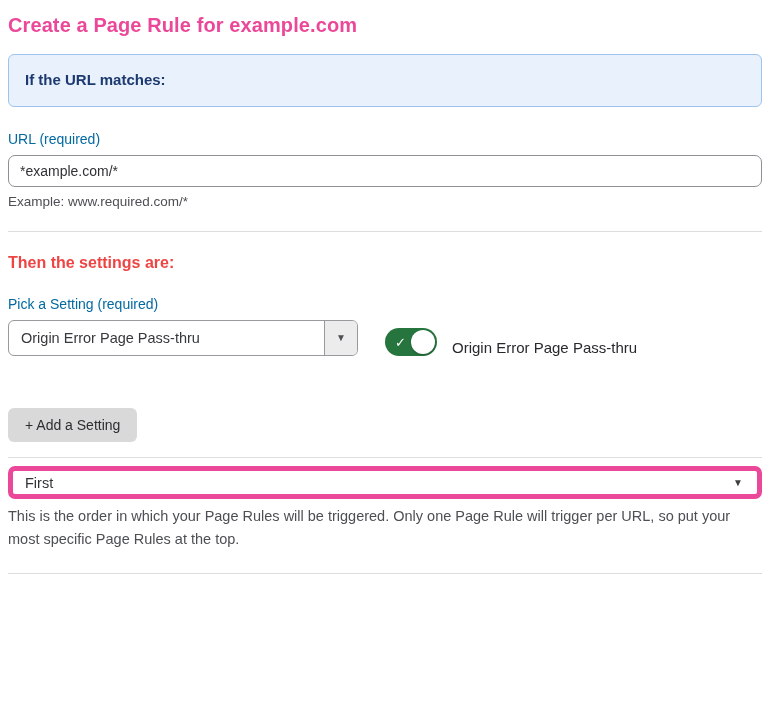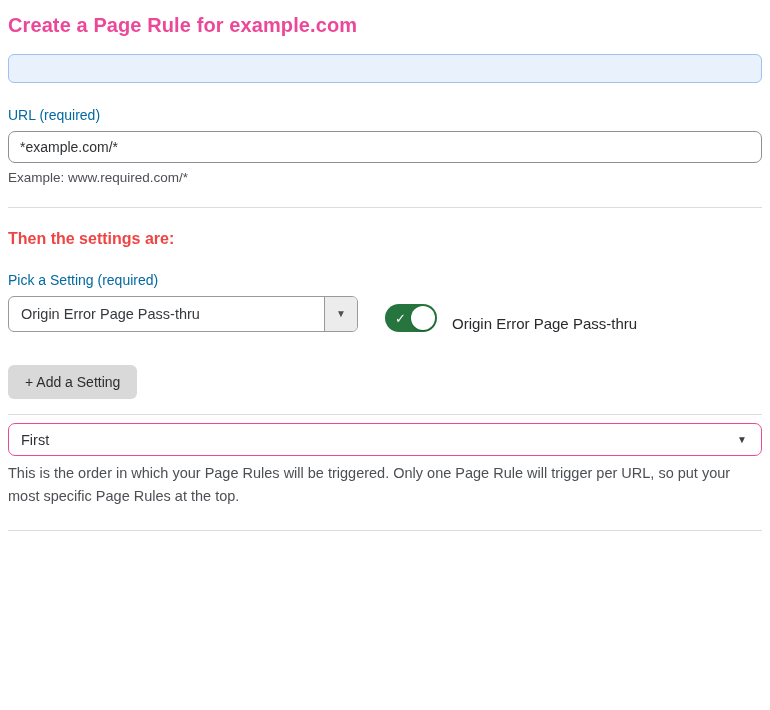--- a/index.html
+++ b/index.html
@@ -136,38 +136,38 @@
     border-radius: 50%;
     box-shadow: 0 1px 2px rgba(0,0,0,0.25);
   }
   .toggle-label {
     margin-left: 15px;
     font-size: 15px;
     color: #28292c;
   }
 
   .add-setting-btn {
-    margin-top: 33px;
+    margin-top: 52px;
     display: inline-block;
     background: #d9d9d9;
     border: none;
     border-radius: 6px;
     padding: 9px 17px;
     font-size: 14px;
     color: #2b2d30;
     font-family: inherit;
     cursor: pointer;
   }
 
   .select-box {
     margin-top: 8px;
     position: relative;
     width: 100%;
     height: 33px;
-    border: 1px solid #ec4899;
+    border: 5px solid #ec4899;
     border-radius: 7px;
     background: #fff;
     display: flex;
     align-items: center;
     padding: 0 12px;
     font-size: 14.5px;
     color: #313337;
     cursor: pointer;
   }
   .select-box .select-arrow {
@@ -185,20 +185,21 @@
   }
 </style>
 </head>
 <body>
 
 <div class="page">
 
   <h1 class="page-title">Create a Page Rule for example.com</h1>
 
   <div class="info-box">
+    <div class="info-heading">If the URL matches:</div>
   </div>
 
   <div class="field-label">URL (required)</div>
   <input class="text-input" type="text" value="*example.com/*" style="">
   <div class="helper-text">Example: www.required.com/*</div>
 
   <hr class="divider">
 
   <div class="section-heading">Then the settings are:</div>
 

